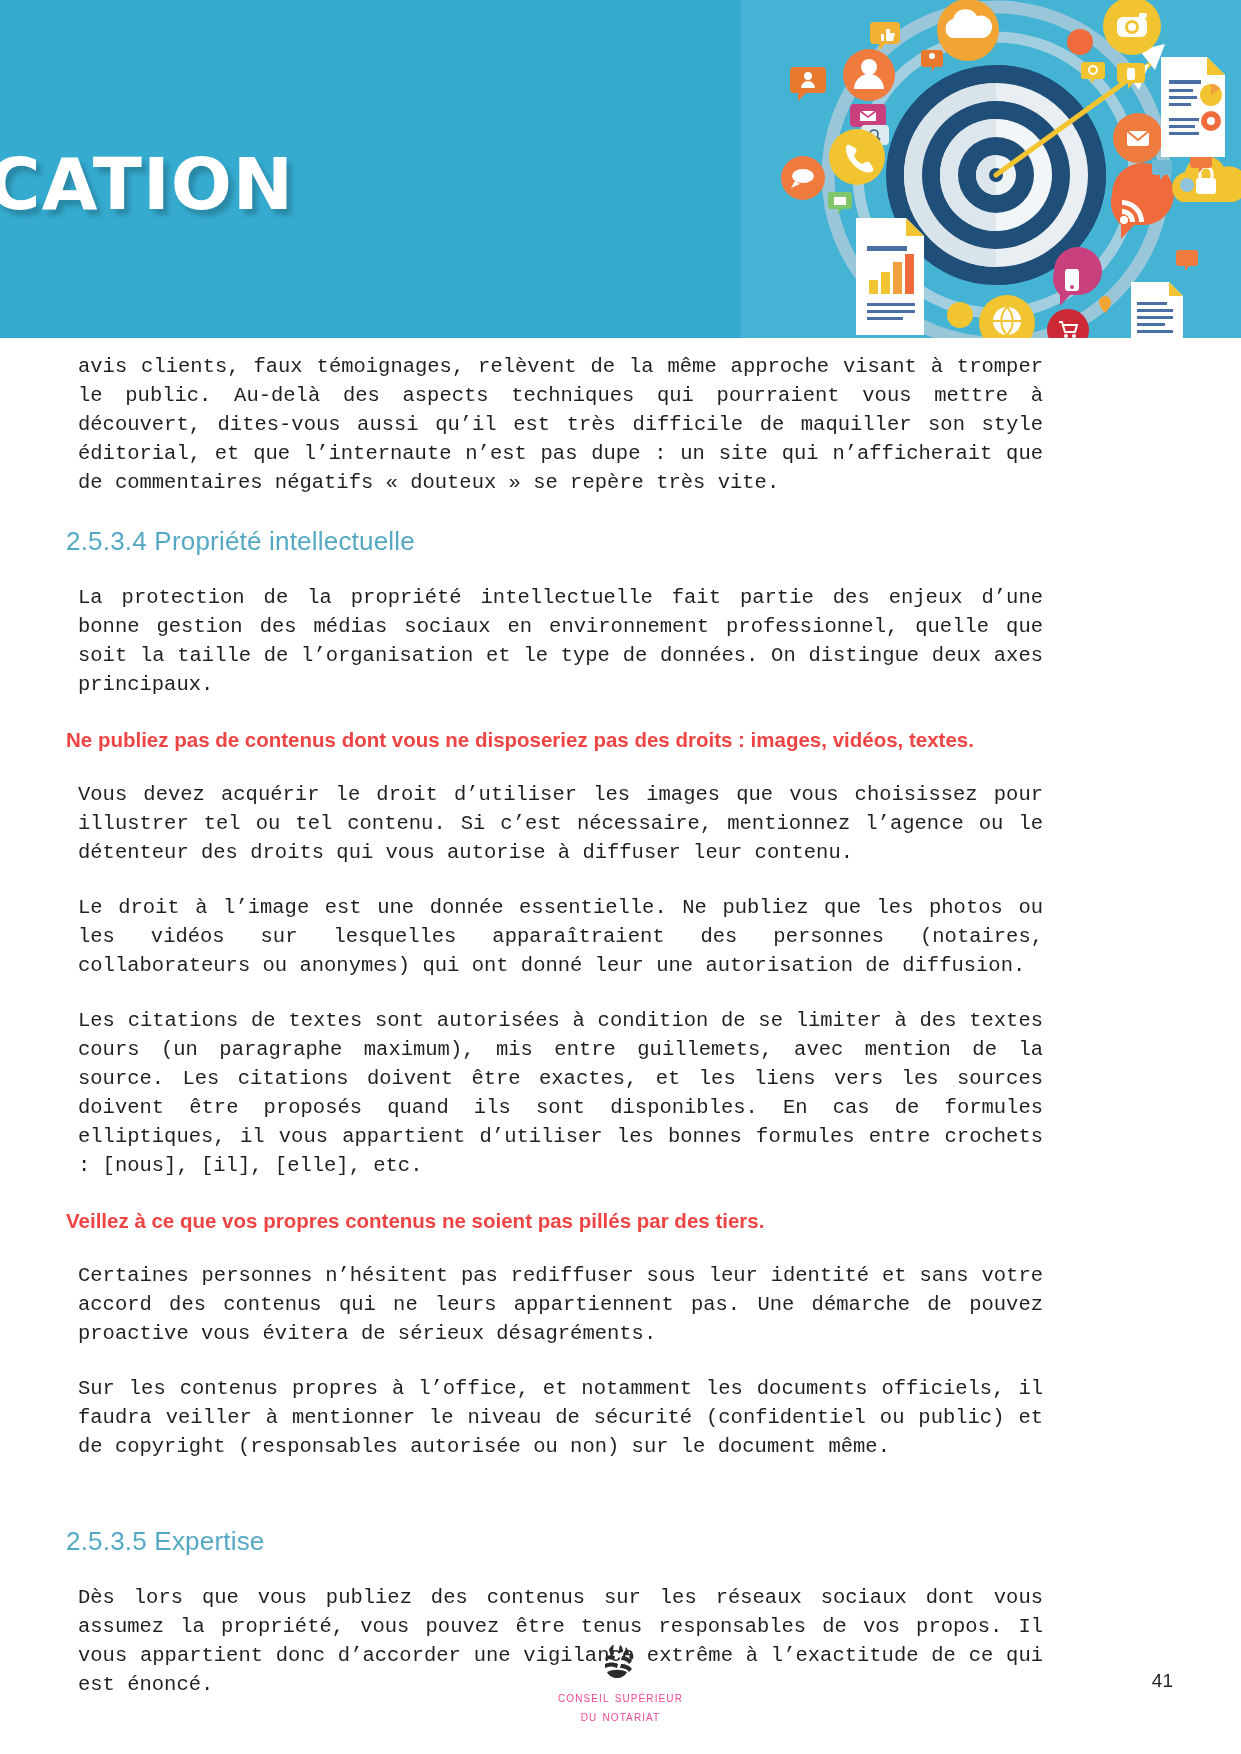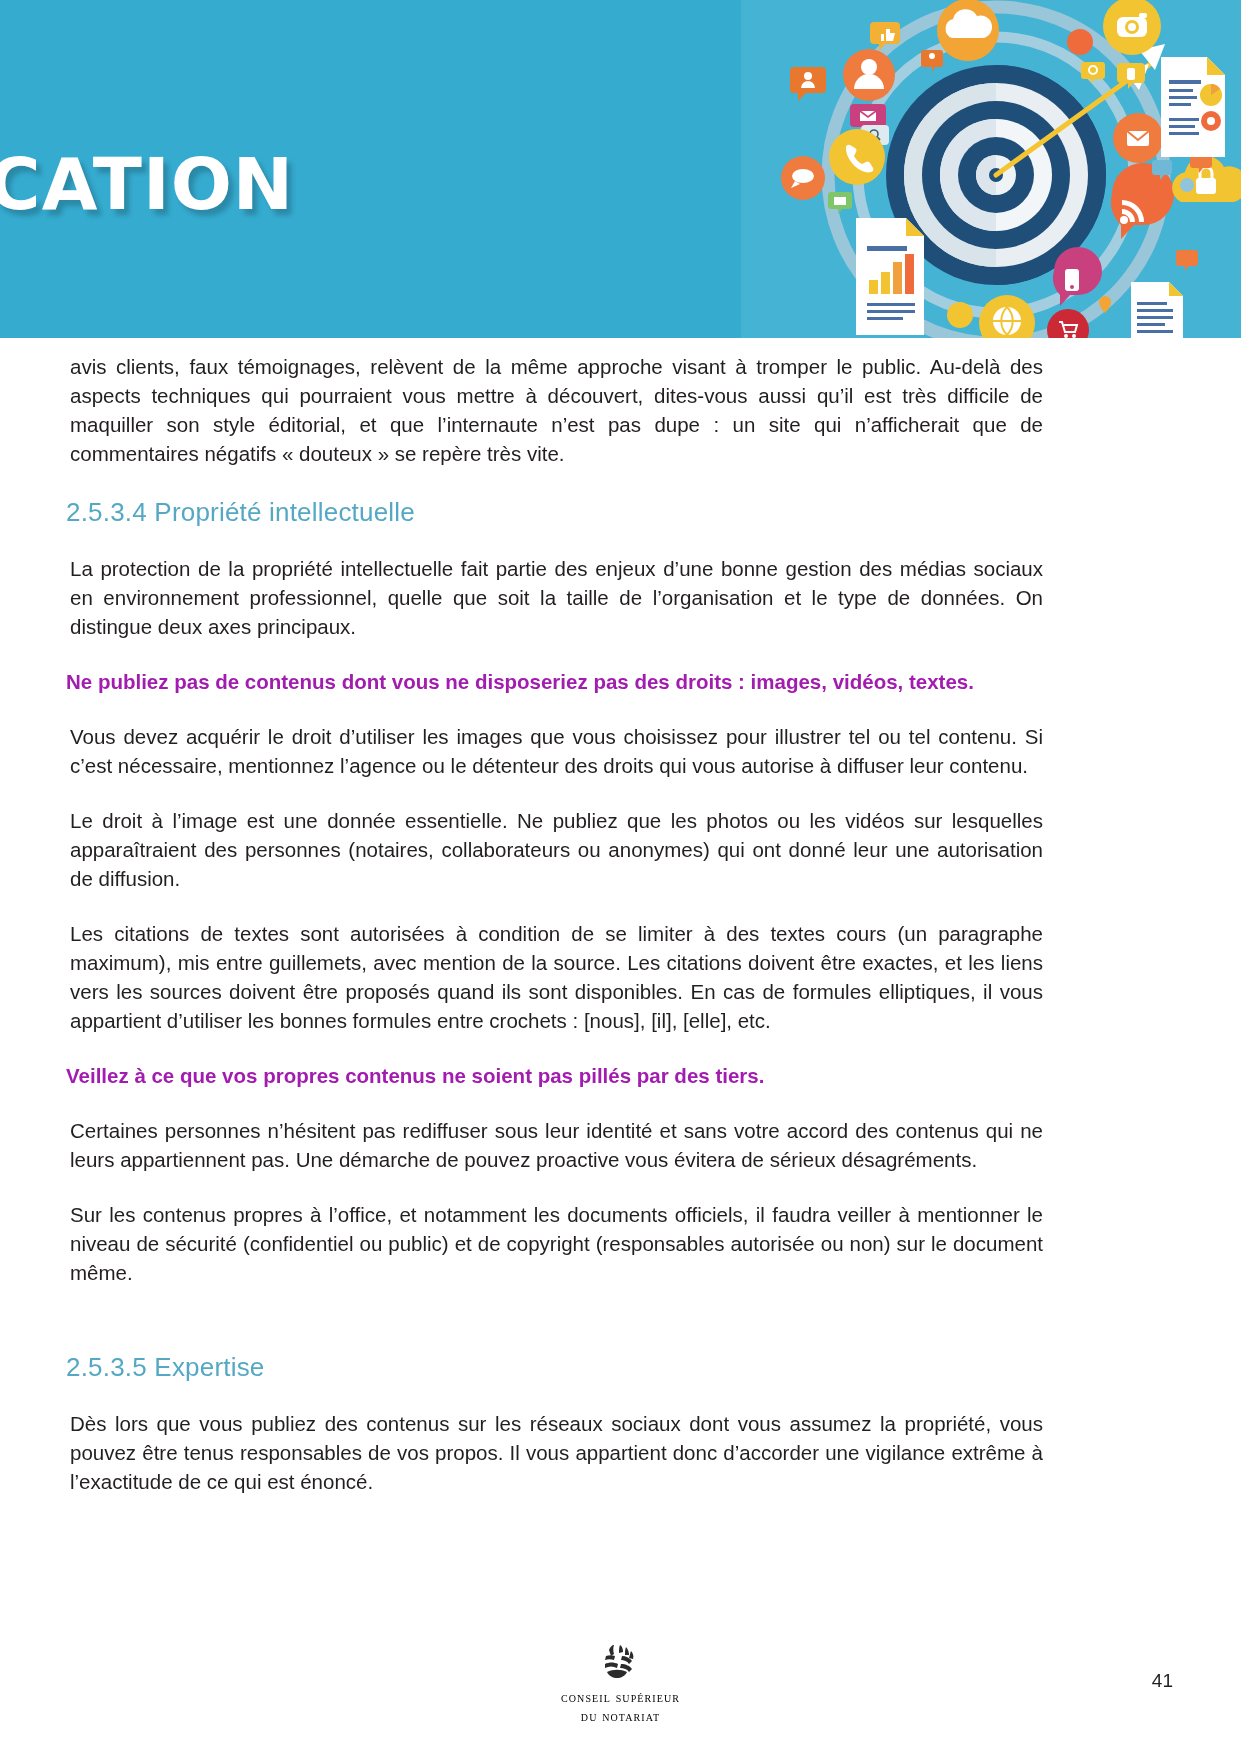--- a/index.html
+++ b/index.html
@@ -53,36 +53,36 @@
 
   
   .page-body {
     position: absolute;
     left: 66px;
     top: 352px;
     width: 977px;
   }
 
   p.para {
-    margin: 0 0 26px 4px;
+    margin: 0 0 26px 12px;
     font-size: 20.5px;
     line-height: 29px;
     text-align: justify;
     color: #231f20;
-    font-family: Liberation Sans, sans-serif;
+    font-family: Liberation Mono, monospace;
     -webkit-hyphens: none;
     hyphens: none;
   }
   p.bold-para {
     margin: 0 0 26px 0;
     font-size: 20.5px;
     line-height: 29px;
     font-weight: 700;
     text-align: left;
-    color: #a21caf;
+    color: #ef4444;
   }
 
   h2.section-heading {
     margin: 30px 0 26px 0;
     font-size: 26px;
     line-height: 32px;
     font-weight: 400;
     color: #55A8C4;
     letter-spacing: 0.2px;
   }
@@ -104,22 +104,22 @@
     bottom: 28px;
     text-align: center;
     width: 300px;
   }
   .footer-logo-mark {
     display: block;
     margin: 0 auto 4px auto;
   }
   .footer-logo-line1,
   .footer-logo-line2 {
-    font-family: Liberation Serif, serif;
-    color: #000000;
+    font-family: Liberation Sans, sans-serif;
+    color: #ec4899;
     font-size: 14.5px;
     letter-spacing: 1.1px;
     line-height: 19px;
     font-variant: small-caps;
     text-transform: lowercase;
   }
   .footer-logo-line1::first-letter { font-size: 14.5px; }
   .page-number {
     position: absolute;
     right: 68px;

